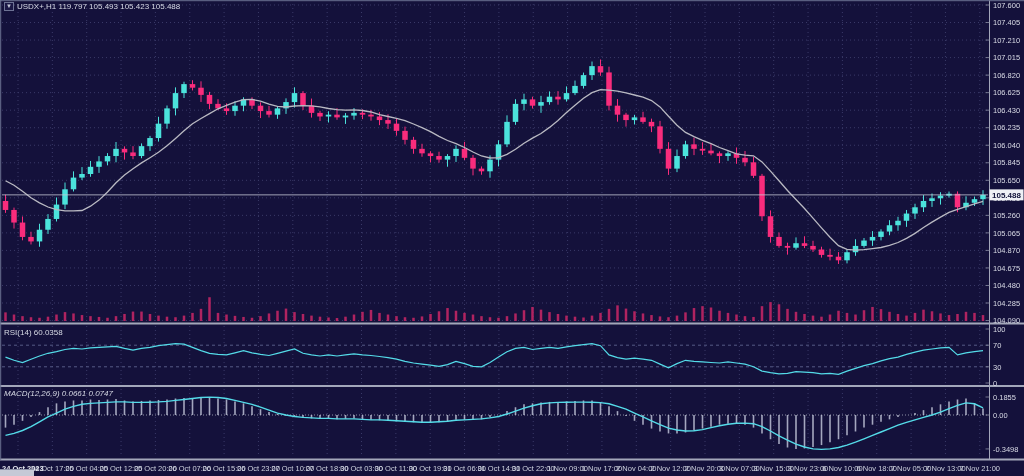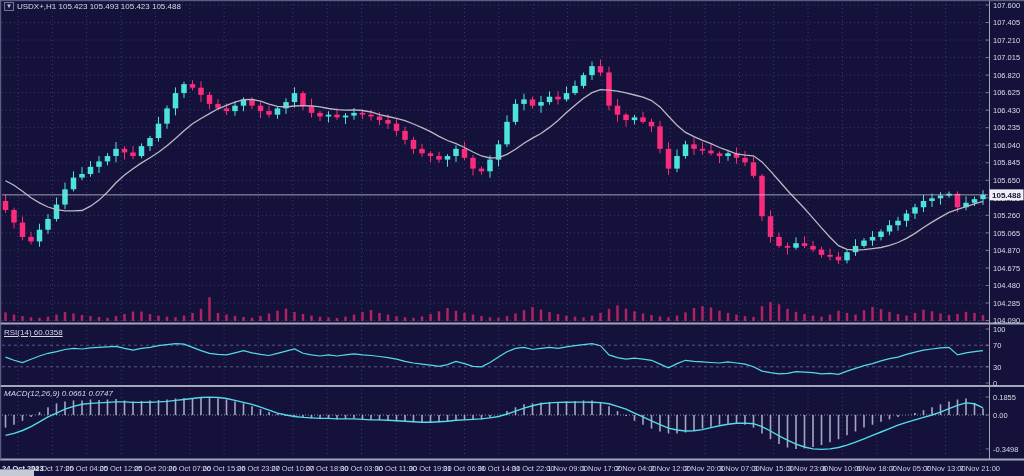--- a/index.html
+++ b/index.html
@@ -8,21 +8,21 @@
     background:#14113b;overflow:hidden;
     font-family:"Liberation Sans",sans-serif;
   }
   .chart-window svg{position:absolute;left:0;top:0;}
   .overlay{position:absolute;color:#d6d9e4;font-size:8px;line-height:10px;white-space:nowrap;}
   .overlay .marker{
     display:inline-block;font-size:6px;color:#c3c7d6;border:1px solid #6d7294;
     padding:0 1px;margin-right:3px;vertical-align:top;line-height:7px;background:#1b1846;
   }
   .title-overlay{left:4px;top:2px;}
-  .rsi-overlay{left:4px;top:328px;text-decoration:underline;}
+  .rsi-overlay{left:4px;top:328px;}
   .macd-overlay{left:4px;top:389px;font-style:italic;}
   .axis-hotzone{position:absolute;background:transparent;}
   .quicknav{
     position:absolute;left:0;top:469px;width:34px;height:7px;
     background:#c6c9d6;border-top:1px solid #8d92a8;
   }
 </style>
 </head>
 <body>
 
@@ -711,21 +711,21 @@
         <text y="471" fill="#cfd3df" font-size="7.5" x="808.0500000000001" text-anchor="middle">3 Nov 23:00</text>
         <text y="471" fill="#cfd3df" font-size="7.5" x="842.4000000000001" text-anchor="middle">6 Nov 10:00</text>
         <text y="471" fill="#cfd3df" font-size="7.5" x="876.75" text-anchor="middle">6 Nov 18:00</text>
         <text y="471" fill="#cfd3df" font-size="7.5" x="911.1" text-anchor="middle">7 Nov 05:00</text>
         <text y="471" fill="#cfd3df" font-size="7.5" x="945.45" text-anchor="middle">7 Nov 13:00</text>
         <text y="471" fill="#cfd3df" font-size="7.5" x="979.8000000000001" text-anchor="middle">7 Nov 21:00</text>
       </g>
     </svg>
 
   <div class="overlay title-overlay">
-    <span class="marker">▼</span><span>USDX+,H1 105.423 105.493 105.423 105.488</span>
+    <span class="marker">▼</span><span>USDX+,H1 119.797 105.493 105.423 105.488</span>
   </div>
   <div class="overlay rsi-overlay">RSI(14) 60.0358</div>
   <div class="overlay macd-overlay">MACD(12,26,9) 0.0661 0.0747</div>
 
   <div class="axis-hotzone" style="left:990px;top:0;width:34px;height:460px;"></div>
   <div class="axis-hotzone" style="left:0;top:461px;width:1024px;height:15px;"></div>
   <div class="quicknav"></div>
 </div>
 
 </body></html>

